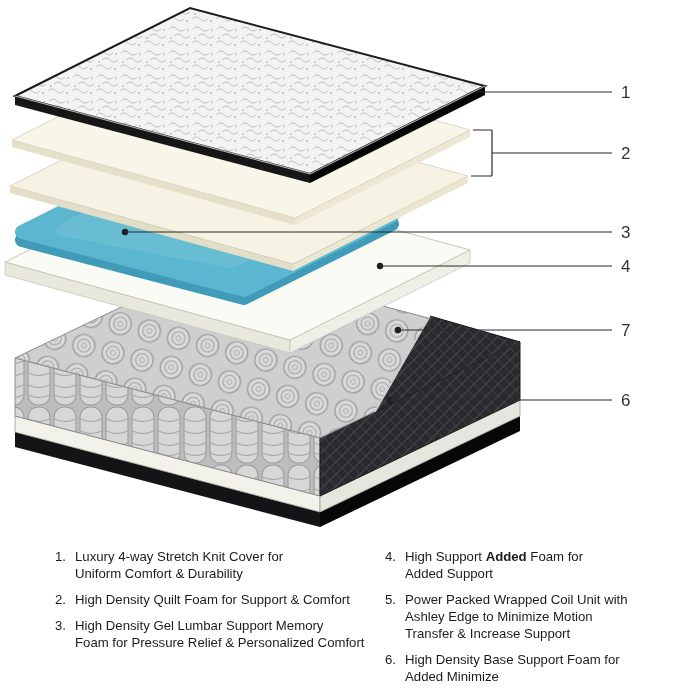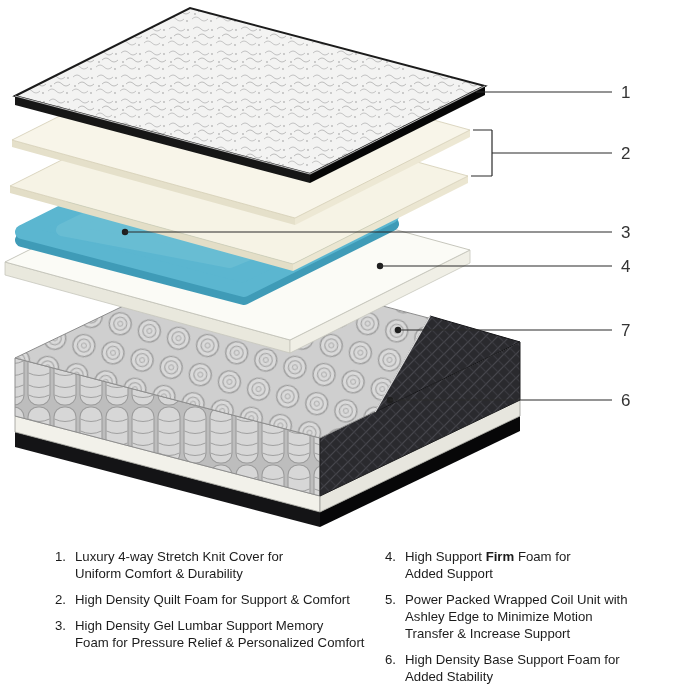--- a/index.html
+++ b/index.html
@@ -162,30 +162,30 @@
       </div>
       <div class="legend-item">
         <span class="legend-num">3.</span>
         <span class="legend-text"><span>High Density Gel Lumbar Support Memory
 Foam for Pressure Relief &amp; Personalized Comfort</span><b></b><span></span></span>
       </div>
     </div>
     <div class="legend-col">
       <div class="legend-item">
         <span class="legend-num">4.</span>
-        <span class="legend-text"><span>High Support </span><b>Firm</b><span> Foam for
+        <span class="legend-text"><span>High Support </span><b>Added</b><span> Foam for
 Added Support</span></span>
       </div>
       <div class="legend-item">
         <span class="legend-num">5.</span>
         <span class="legend-text"><span>Power Packed Wrapped Coil Unit with
 Ashley Edge to Minimize Motion
 Transfer &amp; Increase Support</span><b></b><span></span></span>
       </div>
       <div class="legend-item">
         <span class="legend-num">6.</span>
         <span class="legend-text"><span>High Density Base Support Foam for
-Added Stability</span><b></b><span></span></span>
+Added Minimize</span><b></b><span></span></span>
       </div>
     </div>
   </div>
 
 </div>
 
 </body></html>

